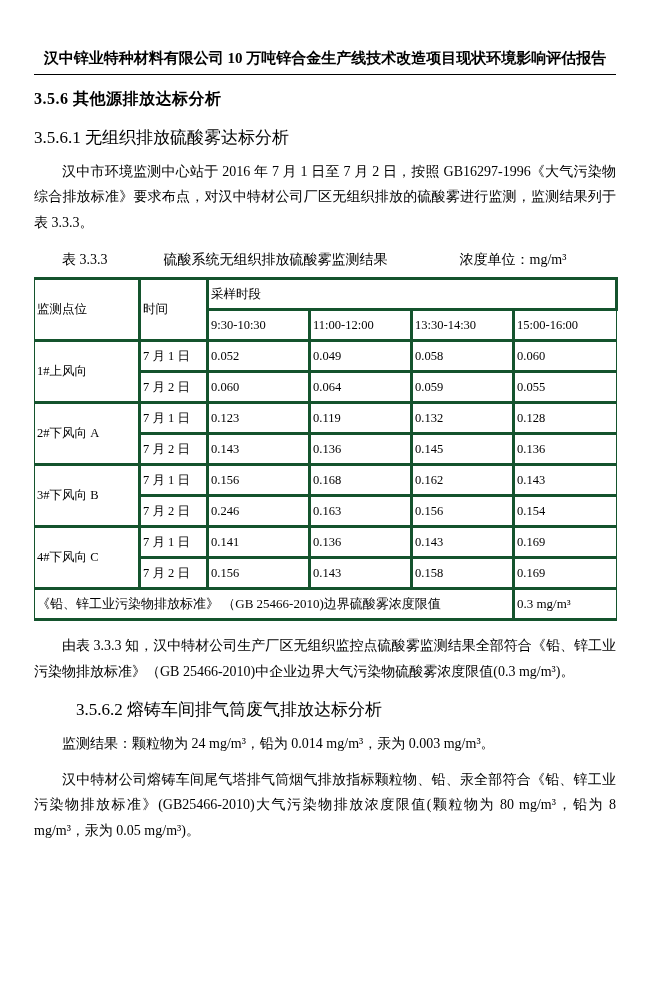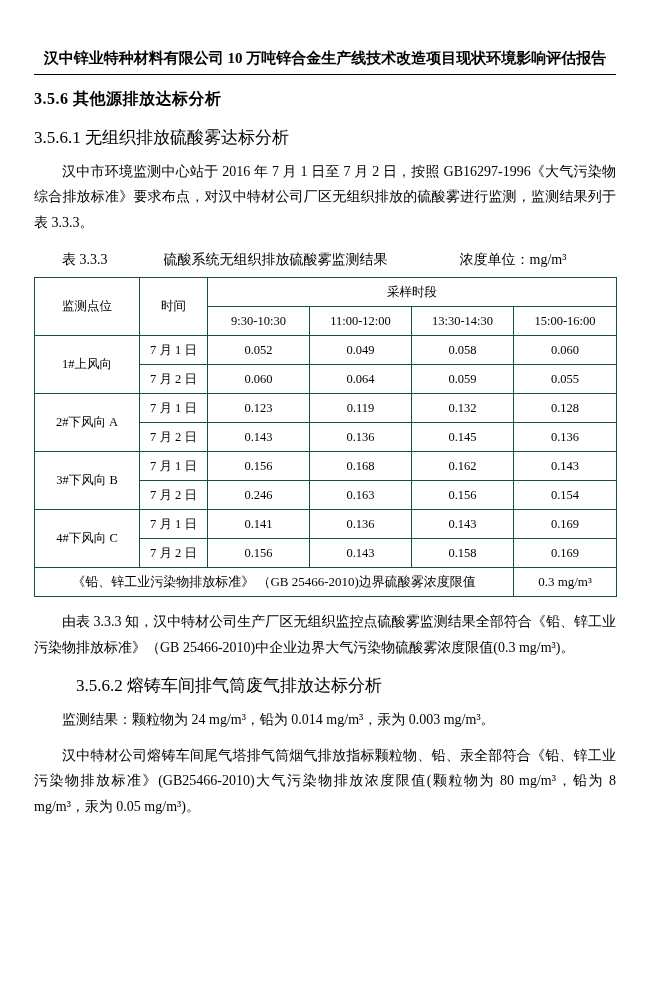--- a/index.html
+++ b/index.html
@@ -63,22 +63,21 @@
   .cap-gap1 { display: inline-block; width: 56px; }
   .cap-gap2 { display: inline-block; width: 72px; }
   table.data {
     border-collapse: collapse;
     width: 582px;
     margin: 0 0 12px 0;
     font-size: 12.5px;
     table-layout: fixed;
   }
   table.data td, table.data th {
-    border: 1px solid #14532d;
-    text-align: center;
+    border: 3px solid #14532d;
     vertical-align: middle;
     font-weight: normal;
     padding: 3px 2px;
     height: 22px;
   }
   table.data .outer-l { border-left-width: 1.6px; }
   table.data .outer-r { border-right-width: 1.6px; }
   .grp-top td { border-top-width: 1.6px; }
   .grp-bot td { border-bottom-width: 1.6px; }
   .limit-row td { height: 34px; font-size: 13px; }

